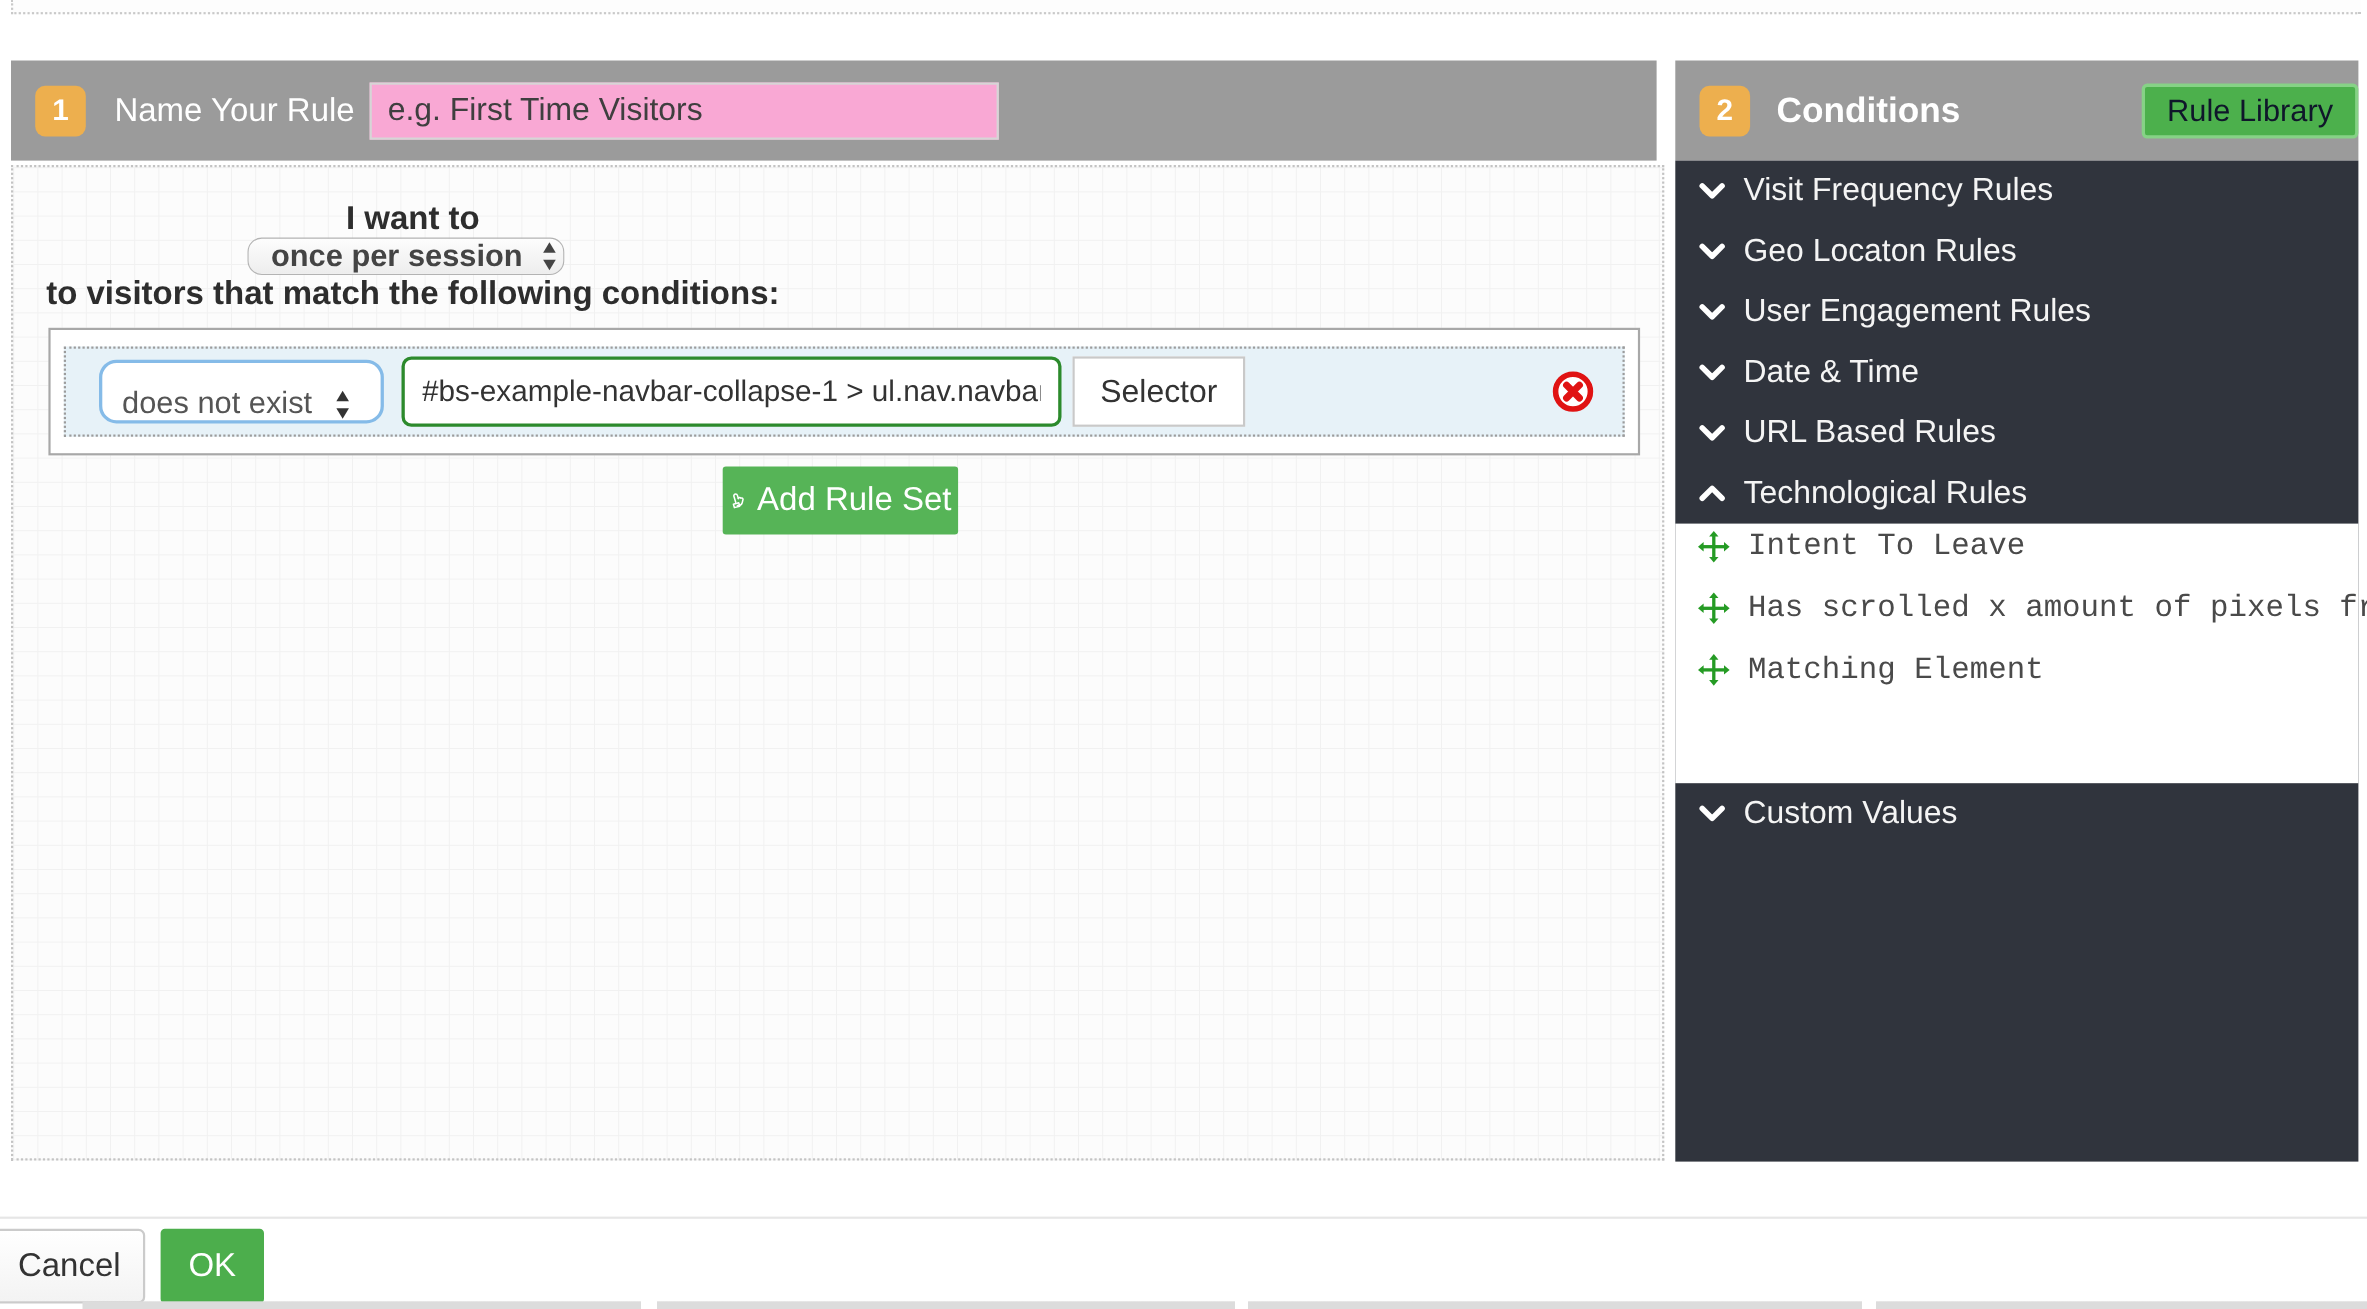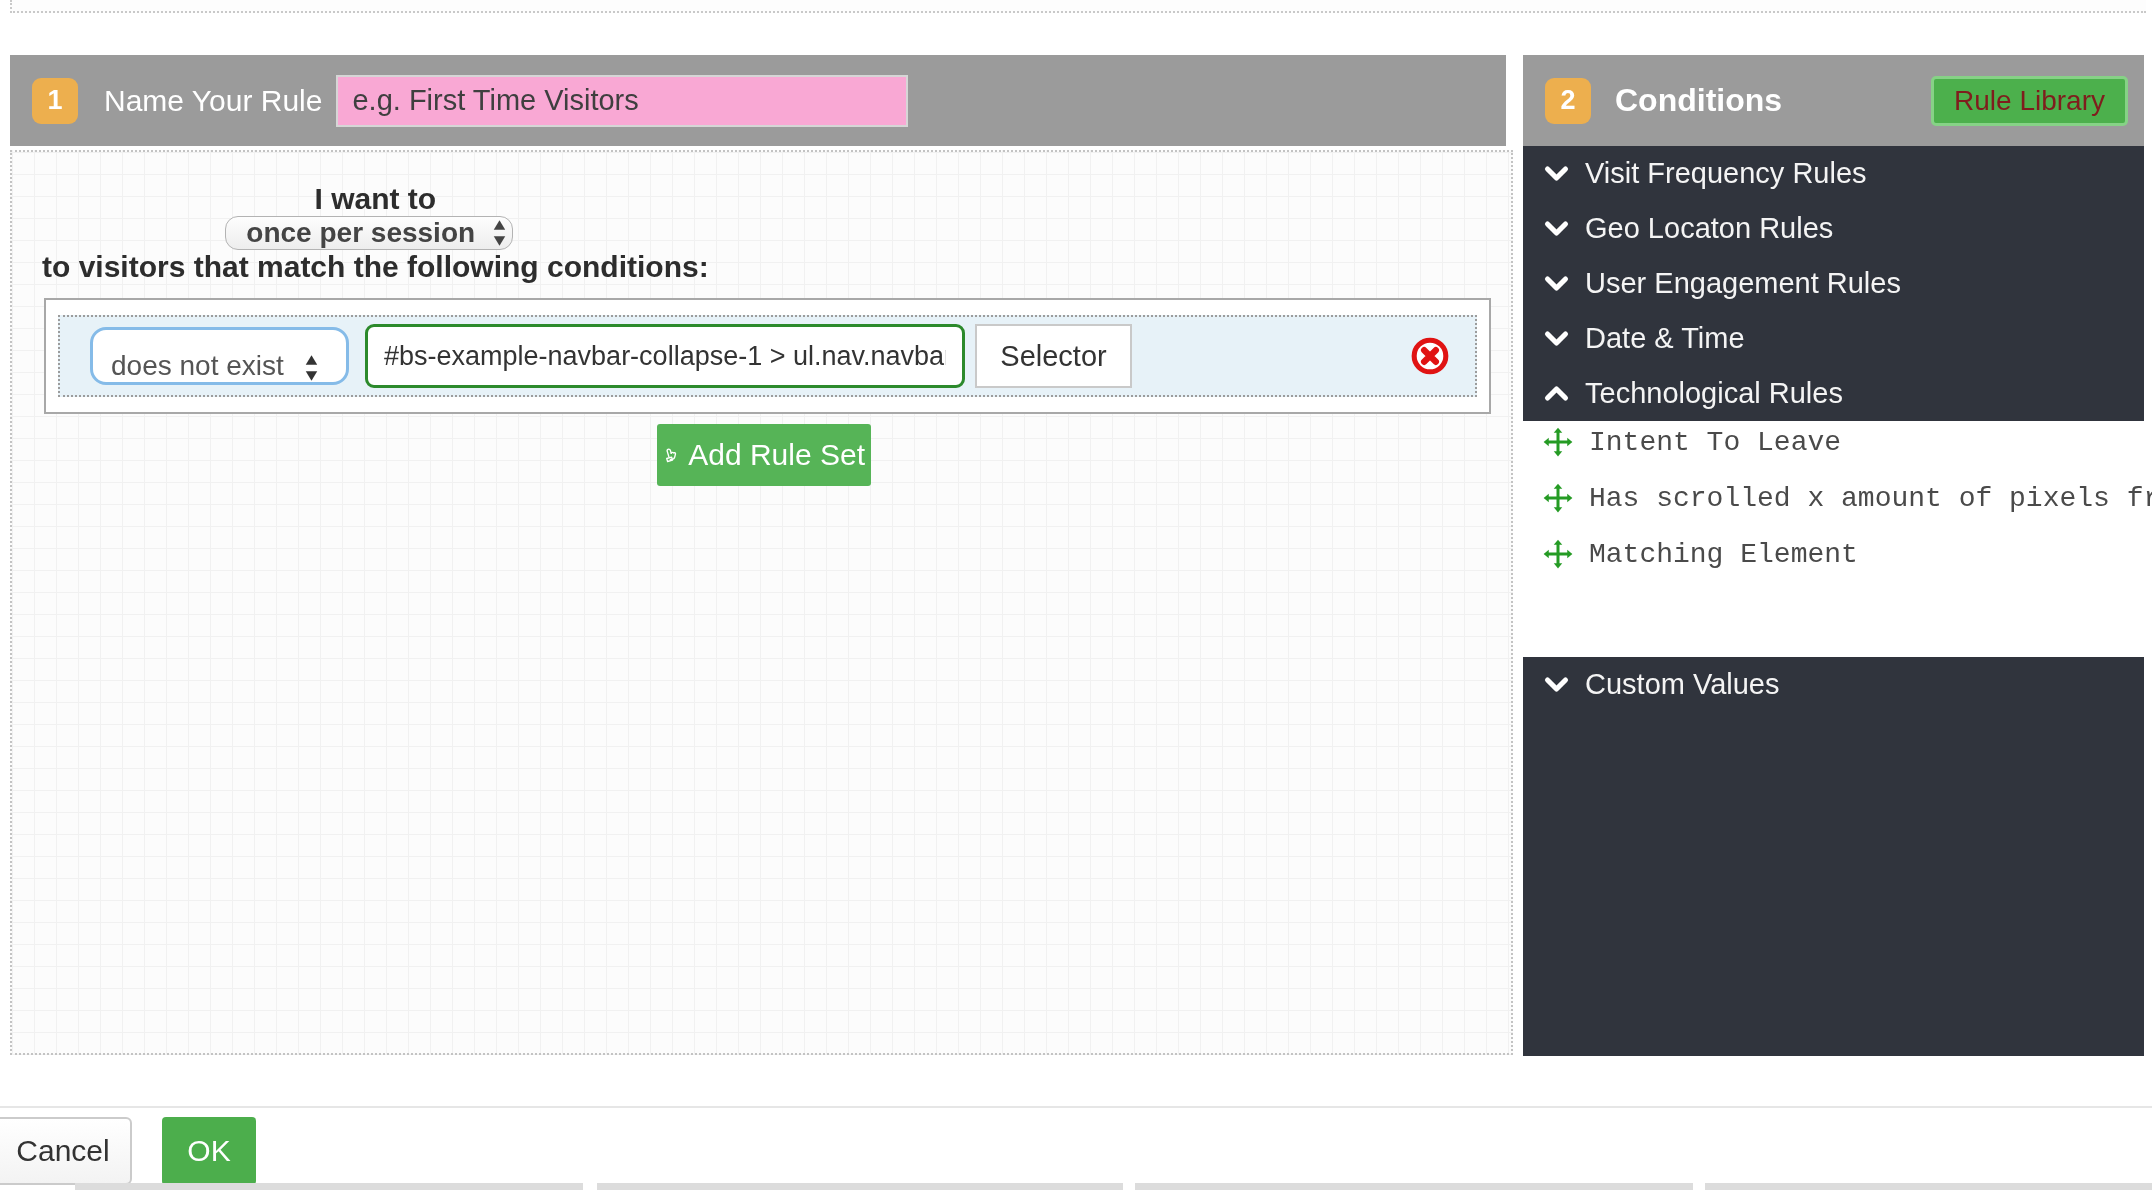--- a/index.html
+++ b/index.html
@@ -56,36 +56,36 @@
   
   .add-rule-btn{position:absolute;left:645px;top:272px;width:214px;height:62px;background:#56b457;
     border-radius:3px;display:flex;align-items:center;justify-content:center;gap:8px;cursor:pointer;border:none;}
   .add-rule-btn span{color:#fff;font-size:30px;white-space:nowrap;text-align:right;}
 
   
   .sidebar{position:absolute;left:1523px;top:55px;width:621px;height:1001px;}
   .side-header{height:91px;background:#9b9b9b;display:flex;align-items:center;}
   .side-header .badge{margin-left:22px;}
   .side-title{color:#fff;font-size:32px;font-weight:bold;margin-left:24px;flex:1;}
-  .rule-lib-btn{margin-right:16px;height:50px;padding:0 20px;background:#4cb04c;border:3px solid #86d286;
-    border-radius:5px;color:#7f1d1d;font-size:28px;display:flex;align-items:center;cursor:pointer;font-family:inherit;}
+  .rule-lib-btn{height:50px;padding:0 20px;background:#4cb04c;border:3px solid #86d286;
+    border-radius:5px;color:#0f172a;font-size:28px;display:flex;align-items:center;cursor:pointer;font-family:inherit;}
   .side-body{height:910px;background:#30343d;position:relative;}
   .side-row{height:55px;display:flex;align-items:center;gap:15px;padding-left:20px;cursor:pointer;}
   .side-row .chev{flex:0 0 auto;display:flex;}
   .side-row .side-label{color:#f4f4f4;font-size:29px;white-space:nowrap;}
   .items-panel{background:#fff;width:100%;height:236px;padding:6px 0;}
   .item-row{height:56px;display:flex;gap:16px;padding-left:20px;cursor:pointer;font-family:Liberation Mono, monospace;}
   .item-row .item-label{color:#4a4a4a;font-size:28px;white-space:nowrap;}
 
   
   .footer-divider{position:absolute;left:0;top:1106px;width:2152px;height:2px;background:#e6e6e6;}
   .cancel-btn{position:absolute;left:-6px;top:1117px;width:138px;height:68px;
     background:linear-gradient(#ffffff,#f3f3f3);border:2px solid #cbcbcb;border-radius:6px;
     font-size:30px;color:#333;cursor:pointer;font-family:inherit;}
-  .ok-btn{position:absolute;left:162px;top:1117px;width:94px;height:68px;background:#4cae4c;
+  .ok-btn{position:absolute;left:146px;top:1117px;width:94px;height:68px;background:#4cae4c;
     border:none;border-radius:4px;font-size:30px;color:#fff;cursor:pointer;font-family:inherit;}
   .bottom-strip{position:absolute;left:75px;top:1183px;width:2077px;height:7px;
     background:linear-gradient(90deg,#dcdcdc 0 508px,#fff 508px 522px,#dcdcdc 522px 1048px,
       #fff 1048px 1060px,#dcdcdc 1060px 1618px,#fff 1618px 1630px,#dcdcdc 1630px 100%);}
 </style>
 </head>
 <body>
 
 <div class="stage">
 
@@ -178,20 +178,28 @@
           </span>
         <span class="side-label">User Engagement Rules</span>
       </div>
       <div class="side-row">
         <span class="chev">
             <svg viewBox="0 0 24 24" width="27" height="27" fill="none" stroke="#fff" stroke-width="4.5" stroke-linecap="round" stroke-linejoin="round">
               <polyline points="4,8 12,16 20,8"></polyline>
             </svg>
           </span>
         <span class="side-label">Date &amp; Time</span>
+      </div>
+      <div class="side-row">
+        <span class="chev">
+            <svg viewBox="0 0 24 24" width="27" height="27" fill="none" stroke="#fff" stroke-width="4.5" stroke-linecap="round" stroke-linejoin="round">
+              <polyline points="4,8 12,16 20,8"></polyline>
+            </svg>
+          </span>
+        <span class="side-label">URL Based Rules</span>
       </div>
       <div class="side-row">
         <span class="chev">
             <svg viewBox="0 0 24 24" width="27" height="27" fill="none" stroke="#fff" stroke-width="4.5" stroke-linecap="round" stroke-linejoin="round">
               <polyline points="4,16 12,8 20,16"></polyline>
             </svg>
           </span>
         <span class="side-label">Technological Rules</span>
       </div>
 

